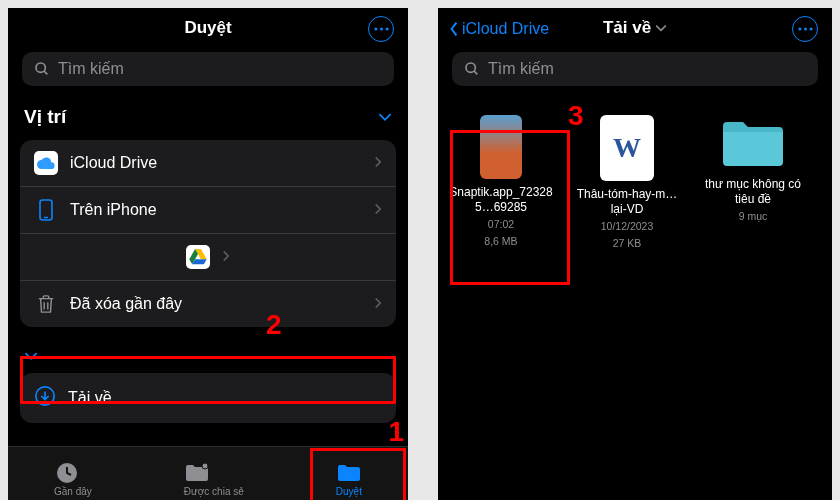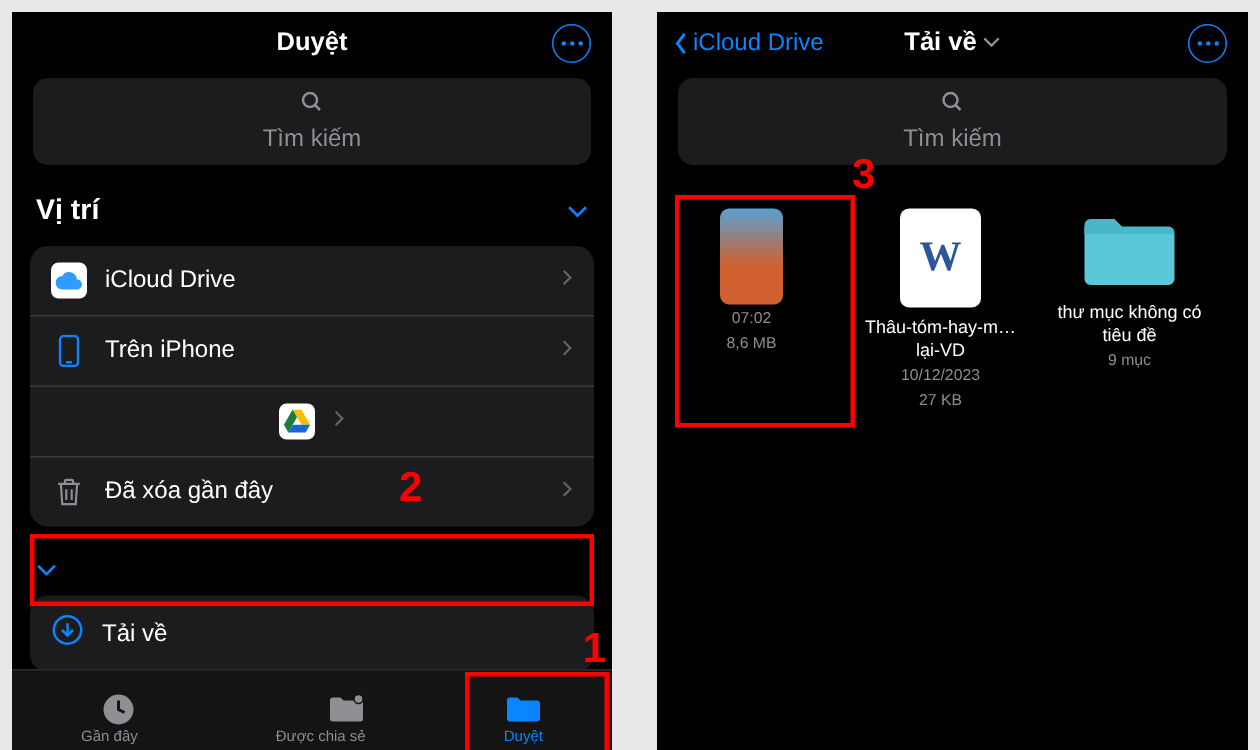--- a/index.html
+++ b/index.html
@@ -12,21 +12,21 @@
 
 .hdr { padding:10px 14px 6px; position:relative; }
 .hdr .title { text-align:center; font-size:17px; font-weight:600; }
 .hdr .more { position:absolute; right:14px; top:8px; width:26px; height:26px; border:1.5px solid #0a84ff; border-radius:50%; display:flex; align-items:center; justify-content:center; color:#0a84ff; font-weight:bold; font-size:14px; letter-spacing:1px; }
 .hdr .back { position:absolute; left:10px; top:12px; color:#0a84ff; font-size:16px; display:flex; align-items:center; gap:2px; }
 .hdr .back svg{width:12px;height:16px}
 .hdr .center2{ text-align:center; font-size:17px; font-weight:600; display:flex; align-items:center; justify-content:center; gap:4px;}
 .hdr .center2 svg{width:12px;height:10px; fill:#8e8e93;}
 
 
-.search { margin:8px 14px 14px; background:#1c1c1e; border-radius:10px; padding:8px 12px; display:flex; align-items:center; gap:8px; color:#8e8e93; font-size:16px;flex-direction:column; }
+.search { margin:8px 14px 14px; background:#1c1c1e; border-radius:10px; padding:8px 12px; display:flex; align-items:center; gap:8px; color:#8e8e93; font-size:16px; }
 
 
 .sec-hdr{ padding:6px 16px; display:flex; justify-content:space-between; align-items:center; font-weight:600; font-size:19px; }
 .sec-hdr svg{width:14px; height:10px; fill:#0a84ff;}
 .list{ margin:6px 12px 18px; background:#1c1c1e; border-radius:12px; overflow:hidden;}
 .row{ display:flex; align-items:center; gap:12px; padding:11px 14px; font-size:16px; position:relative;}
 .row + .row{ border-top:0.5px solid #3a3a3c;justify-content:center; }
 .row .icon{width:24px;height:24px;display:flex;align-items:center;justify-content:center;border-radius:5px;}
 .row .label{flex:1;}
 .row .chev{color:#636366;}
@@ -34,21 +34,21 @@
 
 
 .fav-list{ margin:6px 12px 18px; background:#1c1c1e; border-radius:12px;}
 .fav-row{ display:flex; align-items:center; gap:12px; padding:12px 14px; font-size:16px;}
 
 
 .tags-hdr{ padding:6px 16px 40px; display:flex; justify-content:space-between; align-items:center; font-weight:600; font-size:19px;}
 
 
 .tabbar{ position:absolute; bottom:0; left:0; right:0; height:62px; background:#141414; border-top:0.5px solid #2c2c2e; display:flex; justify-content:space-around; align-items:center; padding-top:4px;}
-.tab{ display:flex; flex-direction:column; align-items:flex-end; gap:2px; font-size:10px; color:#8e8e93;}
+.tab{ display:flex; flex-direction:column; align-items:flex-start; gap:2px; font-size:10px; color:#8e8e93;}
 .tab.active{ color:#0a84ff; }
 .tab .ticon{width:26px;height:22px;display:flex;align-items:center;justify-content:center;}
 
 
 .anno{ position:absolute; border:3px solid #ff0000; pointer-events:none; }
 .anno-num{ position:absolute; color:#ff0000; font-weight:900; font-size:28px; font-family:Arial; }
 
 
 .grid{ display:flex; flex-wrap:wrap; padding:15px 10px; gap:10px 20px; }
 .gcell{ width:106px; display:flex; flex-direction:column; align-items:center; text-align:center; }
@@ -224,20 +224,21 @@
       <svg width="16" height="16" viewBox="0 0 24 24" fill="none" stroke="#8e8e93" stroke-width="2.5">
           <circle cx="10" cy="10" r="7"></circle>
           <line x1="20" y1="20" x2="15" y2="15"></line>
         </svg>
       <span>Tìm kiếm</span>
     </div>
 
     <div class="grid">
       <div class="gcell">
         <div class="gthumb" style="width:42px; height:64px; background:linear-gradient(#5aa0d0,#d06030 60%);"></div>
+        <div class="gname">Snaptik.app_723285…69285</div>
         <div class="gmeta">07:02</div>
         <div class="gmeta">8,6 MB</div>
       </div>
       <div class="gcell">
         <div class="gthumb" style="width:54px; height:66px; background:#fff; color:#2b579a; font-family:Georgia,serif;">W</div>
         <div class="gname">Thâu-tóm-hay-m…lại-VD</div>
         <div class="gmeta">10/12/2023</div>
         <div class="gmeta">27 KB</div>
       </div>
       <div class="gcell">

